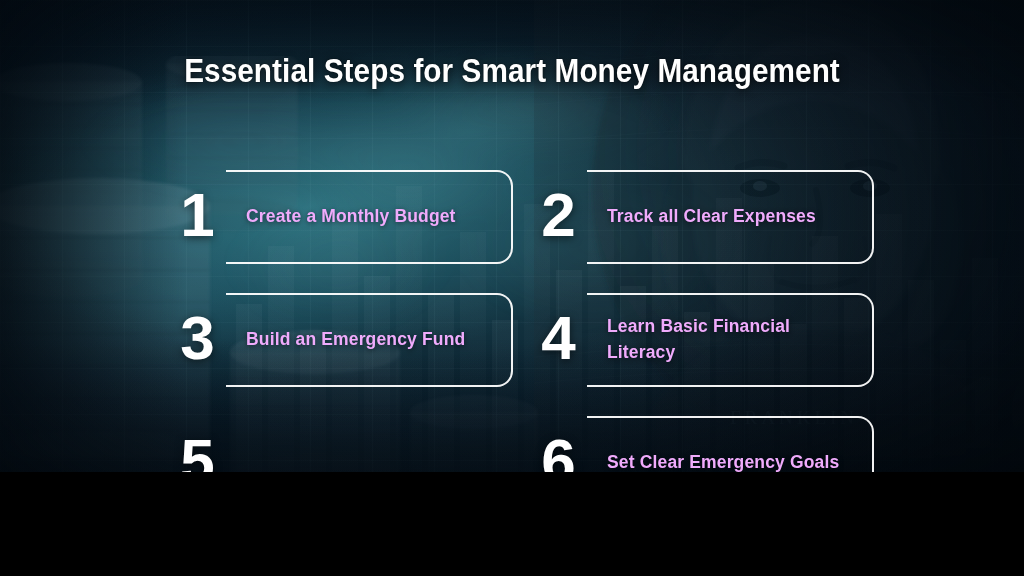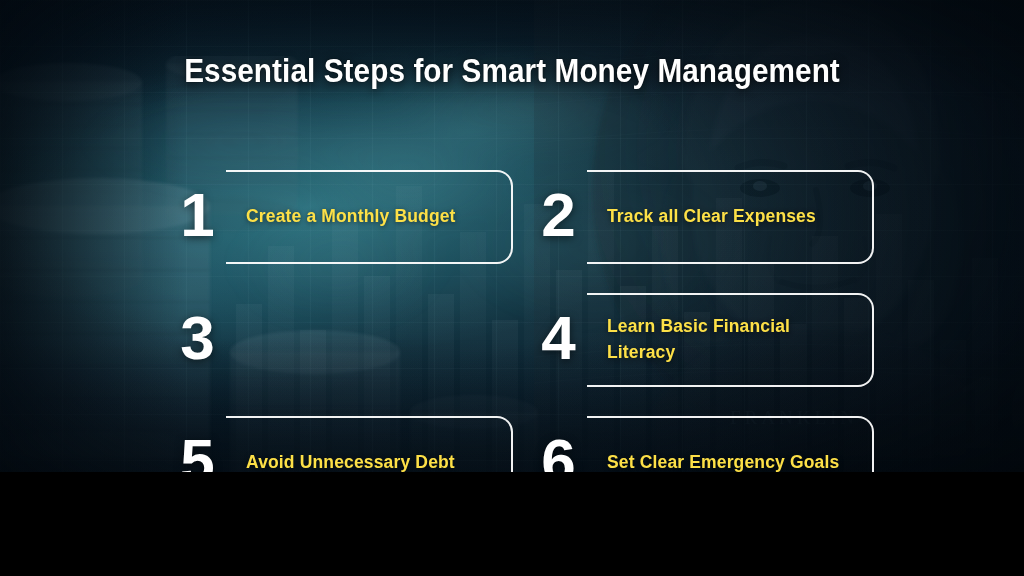--- a/index.html
+++ b/index.html
@@ -134,21 +134,21 @@
     margin:12px 0 12px 0;
     border:2px solid rgba(255,255,255,0.95);
     border-left:none;
     border-radius:0 16px 16px 0;
     display:flex;
     align-items:center;
     padding:0 18px 0 20px;
   }
 
   .step-text {
-    color:#fde047;
+    color:#f0abfc;
     font-weight:700;
     font-size:17.5px;
     line-height:1.46;
     letter-spacing:0.15px;
     text-shadow:0 1px 5px rgba(0,0,0,0.55);
   }
 </style>
 </head>
 <body>
 
@@ -357,34 +357,34 @@
 
       <div class="step">
         <div class="step-num">2</div>
         <div class="step-card">
           <div class="step-text">Track all Clear Expenses</div>
         </div>
       </div>
 
       <div class="step">
         <div class="step-num">3</div>
+        <div class="step-card">
+          <div class="step-text">Build an Emergency Fund</div>
+        </div>
       </div>
 
       <div class="step">
         <div class="step-num">4</div>
         <div class="step-card">
           <div class="step-text">Learn Basic Financial Literacy</div>
         </div>
       </div>
 
       <div class="step">
         <div class="step-num">5</div>
-        <div class="step-card">
-          <div class="step-text">Avoid Unnecessary Debt</div>
-        </div>
       </div>
 
       <div class="step">
         <div class="step-num">6</div>
         <div class="step-card">
           <div class="step-text">Set Clear Emergency Goals</div>
         </div>
       </div>
 
     </div>

